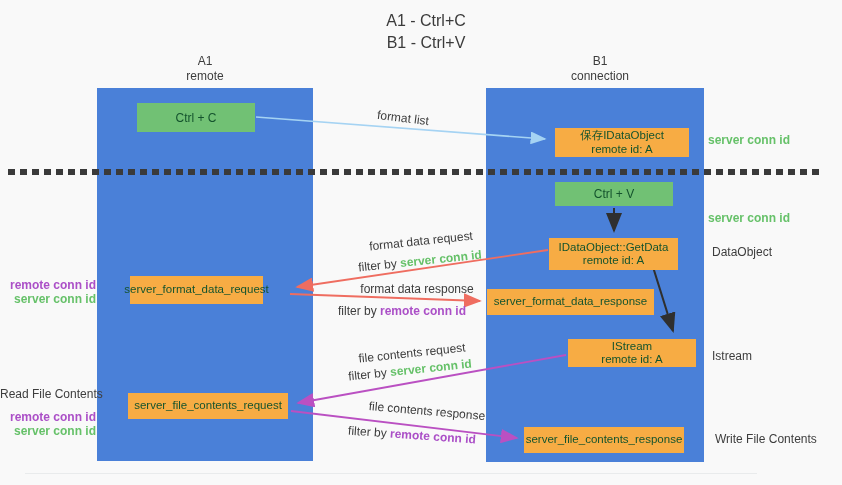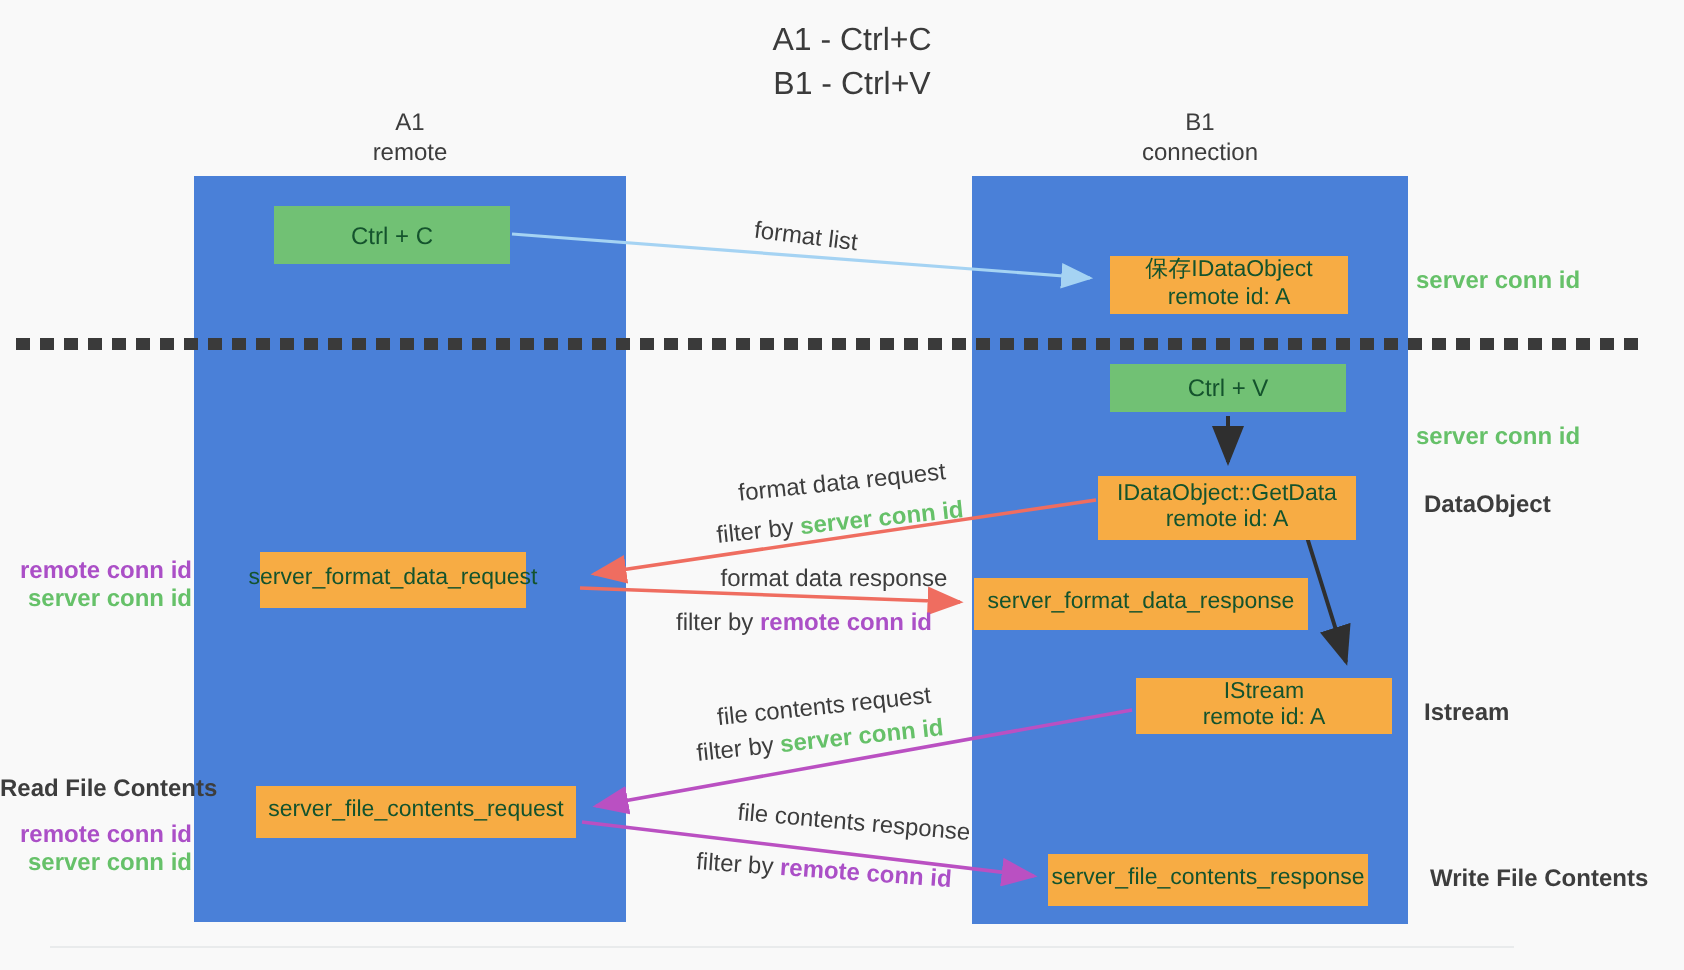--- a/index.html
+++ b/index.html
@@ -30,37 +30,37 @@
   .lane-header.b{left:540px;}
 
   .node{
     display:flex;flex-direction:column;align-items:center;justify-content:center;
     color:#14532d;text-align:center;white-space:nowrap;
   }
   .node.green{background:#71c174;font-size:12px;}
   .node.orange{background:#f7ac44;font-size:11.5px;line-height:13.5px;}
 
   .n-ctrl-c{left:137px;top:103px;width:118px;height:29px;}
-  .n-save{left:555px;top:128px;width:119px;height:29px;}
+  .n-save{left:555px;top:128px;width:134px;height:29px;}
   .n-ctrl-v{left:555px;top:182px;width:118px;height:24px;}
   .n-getdata{left:549px;top:238px;width:129px;height:32px;}
   .n-fmt-req{left:130px;top:276px;width:133px;height:28px;}
   .n-fmt-res{left:487px;top:289px;width:167px;height:26px;}
   .n-istream{left:568px;top:339px;width:128px;height:28px;}
   .n-file-req{left:128px;top:393px;width:160px;height:26px;}
   .n-file-res{left:524px;top:427px;width:160px;height:26px;}
 
   .ann{
     font-size:12px;color:#3d3d3d;white-space:nowrap;
     transform-origin:center center;
   }
   .ann b.green{color:#66c169;}
   .ann b.purple{color:#ab4fc7;}
 
-  .side{font-size:12px;white-space:nowrap;font-weight:bold;}
+  .side{font-size:12px;white-space:nowrap;}
   .side.bold-green{color:#66c169;font-weight:bold;}
   .side.bold-purple{color:#ab4fc7;font-weight:bold;}
   .side.plain{color:#3d3d3d;}
   .left-col{left:0;width:96px;text-align:right;}
 
   .divider{
     left:8px;top:169px;width:816px;height:6px;
     background:repeating-linear-gradient(to right,#3a3a3a 0 7px,transparent 7px 12px);
   }
   .bottom-line{

